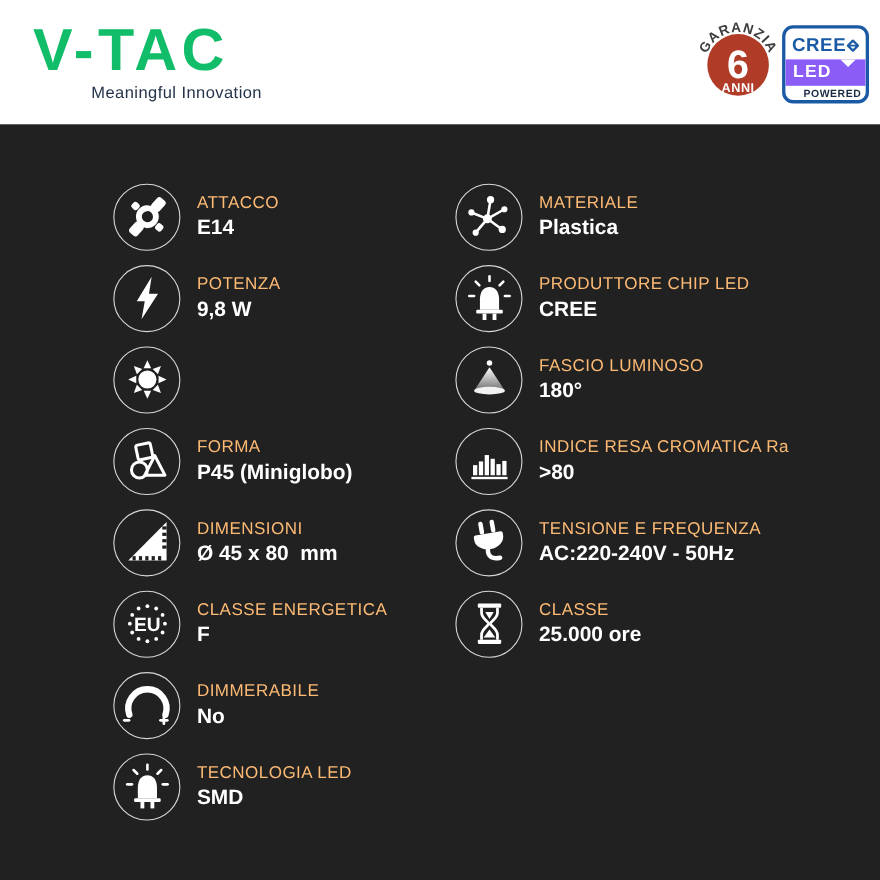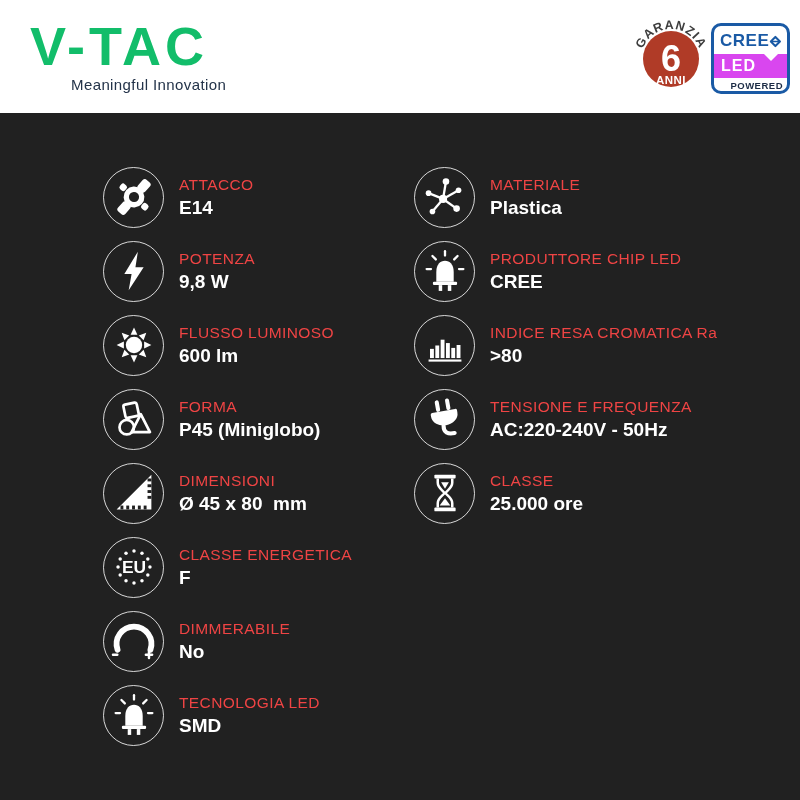--- a/index.html
+++ b/index.html
@@ -3,46 +3,46 @@
 <meta charset="utf-8">
 <style>
   html,body{margin:0;padding:0;}
   body{width:800px;height:800px;background:#ffffff;font-family:"Liberation Sans",sans-serif;-webkit-font-smoothing:antialiased;}
   .page{position:relative;width:800px;height:800px;overflow:hidden;background:#fff;}
 
   
   .header{position:absolute;top:0;left:0;width:800px;height:113px;background:#ffffff;}
   .logo-block{position:absolute;left:30px;top:18px;}
   .logo-text{font-size:54px;font-weight:bold;letter-spacing:4px;color:#12bd6a;line-height:1.05;}
-  .logo-tagline{font-size:15px;font-weight:500;color:#233349;letter-spacing:0.4px;margin-top:1px;margin-left:41px;}
+  .logo-tagline{font-size:15px;font-weight:500;color:#233349;letter-spacing:0.4px;margin-top:1px;margin-left:53px;}
 
   .warranty-badge{position:absolute;left:633px;top:6px;width:78px;height:100px;}
 
   .cree-badge{position:absolute;left:711px;top:23px;width:79px;height:71px;box-sizing:border-box;
     border:3px solid #1a5aa5;border-radius:10px;background:#fff;overflow:hidden;}
   .cree-top{height:26px;display:flex;align-items:center;justify-content:space-between;padding:2px 5px 0 6px;}
   .cree-brand{font-size:17px;font-weight:bold;color:#1a5aa5;letter-spacing:0.5px;}
-  .cree-band{position:relative;height:24px;background:#d946ef;display:flex;align-items:center;padding-left:7px;}
+  .cree-band{position:relative;height:24px;background:#8b5cf6;display:flex;align-items:center;padding-left:7px;}
   .cree-led{font-size:16px;font-weight:bold;color:#ffffff;letter-spacing:1px;}
   .cree-notch{position:absolute;right:9px;top:0;width:0;height:0;
     border-left:7px solid transparent;border-right:7px solid transparent;border-top:7px solid #ffffff;}
   .cree-powered-row{height:15px;display:flex;align-items:center;justify-content:flex-end;padding-right:4px;}
   .cree-powered{font-size:9.5px;font-weight:bold;color:#1b2b45;letter-spacing:0.5px;}
 
   
   .spec-panel{position:absolute;top:113px;left:0;width:800px;height:687px;background:#212121;}
   .spec-col{position:absolute;top:47px;display:flex;flex-direction:column;}
   .spec-col.left{left:103px;}
   .spec-col.right{left:414px;}
   .spec-row{height:74px;display:flex;align-items:center;}
   .spec-circle{flex:none;width:59px;height:59px;border-radius:50%;border:1px solid rgba(255,255,255,0.82);
     display:flex;align-items:center;justify-content:center;}
   .spec-icon{width:58px;height:58px;display:block;}
   .spec-text{margin-left:15px;}
-  .spec-label{font-size:15.5px;color:#ef4444;letter-spacing:0.4px;line-height:1;}
+  .spec-label{font-size:15.5px;color:#fdba74;letter-spacing:0.4px;line-height:1;}
   .spec-value{font-size:19px;font-weight:bold;color:#ffffff;margin-top:6px;line-height:1;white-space:pre-wrap;}
   .sprite{position:absolute;width:0;height:0;overflow:hidden;}
 </style>
 </head>
 <body>
 
 <svg class="sprite" xmlns="http://www.w3.org/2000/svg">
   <defs>
     <linearGradient id="coneg" x1="0" y1="0" x2="0" y2="1">
       <stop offset="0" stop-color="#ffffff"></stop>
@@ -265,24 +265,20 @@
       <div class="spec-value">9,8 W</div>
     </div>
   </div>
 
   <div class="spec-row">
     <div class="spec-circle">
       <svg class="spec-icon" viewBox="0 0 60 60">
               <use href="#sun-icon" xlink:href="#sun-icon"></use>
             </svg>
     </div>
-    <div class="spec-text">
-      <div class="spec-label">FLUSSO LUMINOSO</div>
-      <div class="spec-value">600 lm</div>
-    </div>
   </div>
 
   <div class="spec-row">
     <div class="spec-circle">
       <svg class="spec-icon" viewBox="0 0 60 60">
               <use href="#shapes-icon" xlink:href="#shapes-icon"></use>
             </svg>
     </div>
     <div class="spec-text">
       <div class="spec-label">FORMA</div>
@@ -356,20 +352,31 @@
       <svg class="spec-icon" viewBox="0 0 60 60">
               <use href="#led-icon" xlink:href="#led-icon"></use>
             </svg>
     </div>
     <div class="spec-text">
       <div class="spec-label">PRODUTTORE CHIP LED</div>
       <div class="spec-value">CREE</div>
     </div>
   </div>
 
+  <div class="spec-row">
+    <div class="spec-circle">
+      <svg class="spec-icon" viewBox="0 0 60 60">
+              <use href="#beam-icon" xlink:href="#beam-icon"></use>
+            </svg>
+    </div>
+    <div class="spec-text">
+      <div class="spec-label">FASCIO LUMINOSO</div>
+      <div class="spec-value">180°</div>
+    </div>
+  </div>
 
   <div class="spec-row">
     <div class="spec-circle">
       <svg class="spec-icon" viewBox="0 0 60 60">
               <use href="#bars-icon" xlink:href="#bars-icon"></use>
             </svg>
     </div>
     <div class="spec-text">
       <div class="spec-label">INDICE RESA CROMATICA Ra</div>
       <div class="spec-value">&gt;80</div>

